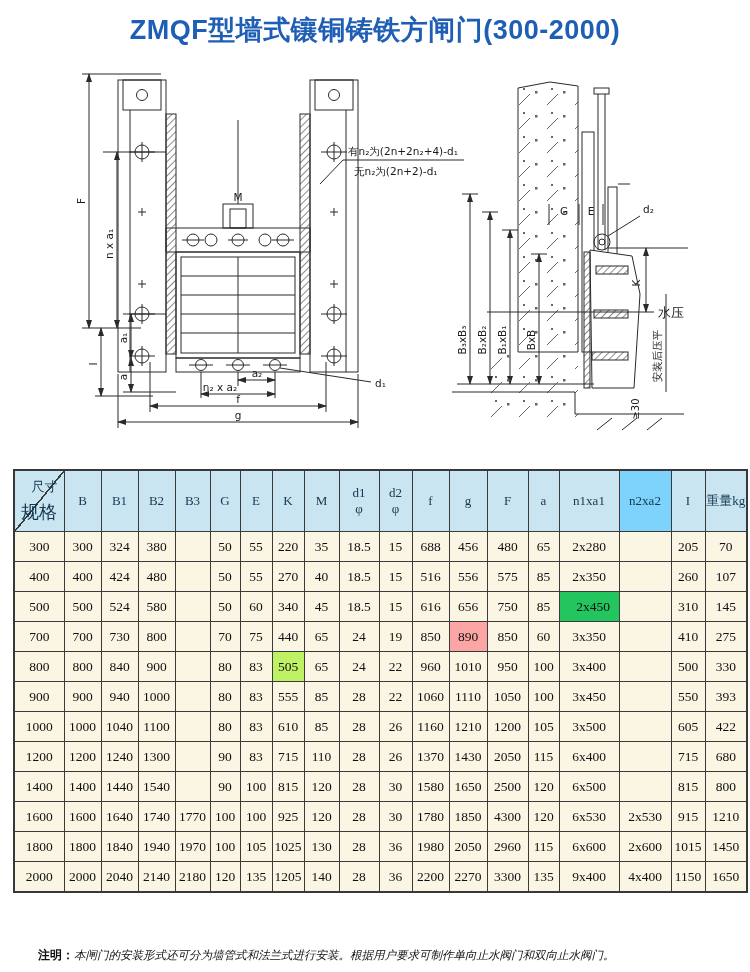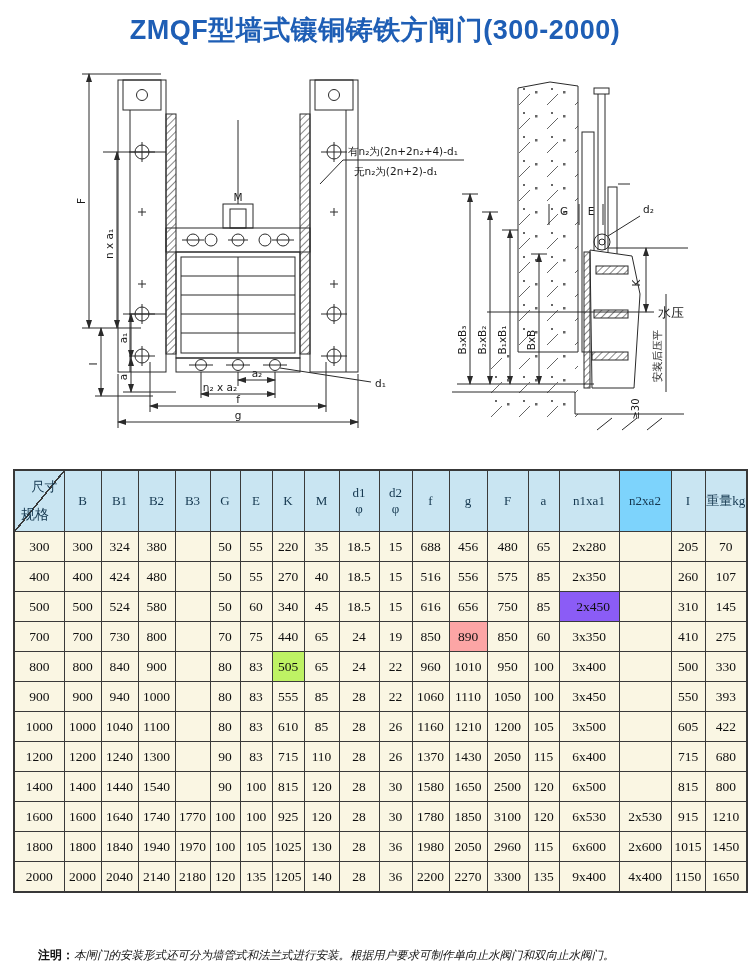--- a/index.html
+++ b/index.html
@@ -11,21 +11,21 @@
   .svg-abs{position:absolute;top:0;}
   .spec-table{position:absolute;top:469px;left:13px;}
   table{border-collapse:collapse;table-layout:fixed;width:727px;
         font-family:"Liberation Serif",serif;border:2px solid #383838;}
   th,td{border:1px solid #3a3a3a;text-align:center;padding:0;overflow:hidden;}
   thead th{height:60px;font-weight:normal;font-size:13px;color:#14374f;
            white-space:pre-line;vertical-align:middle;}
   tbody td{height:29px;font-size:13.5px;color:#101010;}
   th.corner{position:relative;}
   .corner-top{position:absolute;top:7px;right:6px;font-size:13px;}
-  .corner-bottom{position:absolute;bottom:7px;left:6px;font-size:14px;}
+  .corner-bottom{position:absolute;bottom:7px;left:6px;font-size:18px;}
   .note{position:absolute;top:947px;left:38px;width:700px;font-size:11.5px;
         color:#111;font-family:"DejaVu Serif",serif;}
   .note .note-label{font-weight:bold;font-style:normal;font-size:12px;
         font-family:"Liberation Sans",sans-serif;}
   .note .note-body{font-style:italic;}
   svg text{font-family:"DejaVu Sans",sans-serif;}
 </style>
 </head>
 <body>
 
@@ -336,21 +336,21 @@
             <td style="background: rgb(250, 246, 227);">50</td>
             <td style="background: rgb(250, 246, 227);">60</td>
             <td style="background: rgb(250, 246, 227);">340</td>
             <td style="background: rgb(250, 246, 227);">45</td>
             <td style="background: rgb(250, 246, 227);">18.5</td>
             <td style="background: rgb(250, 246, 227);">15</td>
             <td style="background: rgb(250, 246, 227);">616</td>
             <td style="background: rgb(250, 246, 227);">656</td>
             <td style="background: rgb(250, 246, 227);">750</td>
             <td style="background: rgb(250, 246, 227);">85</td>
-            <td style="background: #8b5cf6; padding-left: 8px;">2x450</td>
+            <td style="background: #22c55e; padding-left: 8px;">2x450</td>
             <td style="background: rgb(250, 246, 227);"></td>
             <td style="background: rgb(250, 246, 227);">310</td>
             <td style="background: rgb(250, 246, 227);">145</td>
           </tr>
           <tr>
             <td style="background: rgb(250, 246, 227);">700</td>
             <td style="background: rgb(250, 246, 227);">700</td>
             <td style="background: rgb(250, 246, 227);">730</td>
             <td style="background: rgb(250, 246, 227);">800</td>
             <td style="background: rgb(250, 246, 227);"></td>
@@ -481,21 +481,21 @@
             <td style="background: rgb(250, 246, 227);">1740</td>
             <td style="background: rgb(250, 246, 227);">1770</td>
             <td style="background: rgb(250, 246, 227);">100</td>
             <td style="background: rgb(250, 246, 227);">100</td>
             <td style="background: rgb(250, 246, 227);">925</td>
             <td style="background: rgb(250, 246, 227);">120</td>
             <td style="background: rgb(250, 246, 227);">28</td>
             <td style="background: rgb(250, 246, 227);">30</td>
             <td style="background: rgb(250, 246, 227);">1780</td>
             <td style="background: rgb(250, 246, 227);">1850</td>
-            <td style="background: rgb(250, 246, 227);">3100</td>
+            <td style="background: rgb(250, 246, 227);">4300</td>
             <td style="background: rgb(250, 246, 227);">120</td>
             <td style="background: rgb(250, 246, 227);">6x530</td>
             <td style="background: rgb(250, 246, 227);">2x530</td>
             <td style="background: rgb(250, 246, 227);">915</td>
             <td style="background: rgb(250, 246, 227);">1210</td>
           </tr>
           <tr>
             <td style="background: rgb(250, 246, 227);">1800</td>
             <td style="background: rgb(250, 246, 227);">1800</td>
             <td style="background: rgb(250, 246, 227);">1840</td>

